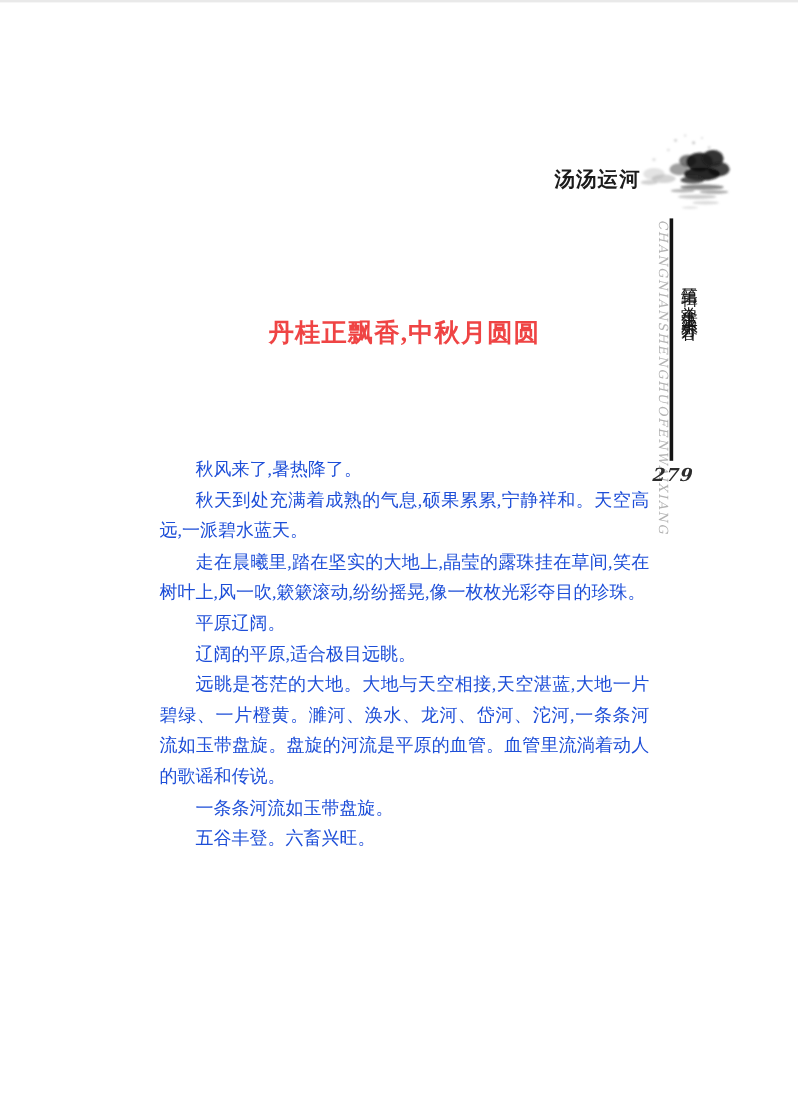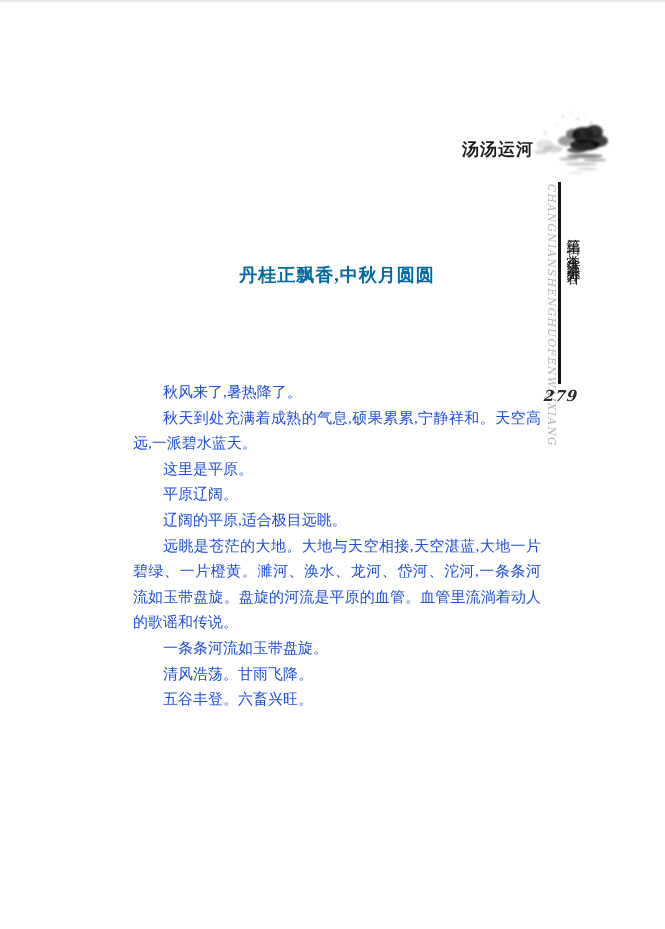--- a/index.html
+++ b/index.html
@@ -50,21 +50,21 @@
   .page-number{
     position:absolute;left:544px;top:385px;
     font-family:"DejaVu Serif","Liberation Serif",serif;
     font-style:italic;font-size:15px;font-weight:bold;color:#2c2c2c;
     letter-spacing:1px;transform:skewX(-6deg);
   }
   
   .article-title{
     position:absolute;left:133px;top:261px;width:408px;
     margin:0;text-align:center;
-    font-size:18px;font-weight:bold;letter-spacing:1px;color:#0369a1;
+    font-size:21px;font-weight:bold;letter-spacing:1px;color:#ef4444;
     font-family:"Liberation Serif","DejaVu Serif",serif;
   }
   .article-body{
     position:absolute;left:133px;top:378px;width:408px;
     font-size:15px;line-height:25.6px;
     text-align:justify;color:#1d4ed8;
   }
   .article-body p{margin:0;text-indent:2em;}
 </style>
 </head>
@@ -120,22 +120,21 @@
     <span>第三辑</span><span class="vgap">常念生活</span><span class="vgap2">分外香</span>
   </div>
 
   <div class="page-number">279</div>
 
   <h1 class="article-title">丹桂正飘香,中秋月圆圆</h1>
 
   <div class="article-body">
       <p>秋风来了,暑热降了。</p>
       <p>秋天到处充满着成熟的气息,硕果累累,宁静祥和。天空高远,一派碧水蓝天。</p>
-      <p>这里是平原。</p>
+      <p>走在晨曦里,踏在坚实的大地上,晶莹的露珠挂在草间,笑在树叶上,风一吹,簌簌滚动,纷纷摇晃,像一枚枚光彩夺目的珍珠。</p>
       <p>平原辽阔。</p>
       <p>辽阔的平原,适合极目远眺。</p>
       <p>远眺是苍茫的大地。大地与天空相接,天空湛蓝,大地一片碧绿、一片橙黄。濉河、涣水、龙河、岱河、沱河,一条条河流如玉带盘旋。盘旋的河流是平原的血管。血管里流淌着动人的歌谣和传说。</p>
       <p>一条条河流如玉带盘旋。</p>
-      <p>清风浩荡。甘雨飞降。</p>
       <p>五谷丰登。六畜兴旺。</p>
     </div>
 
 </div>
 
 </body></html>

